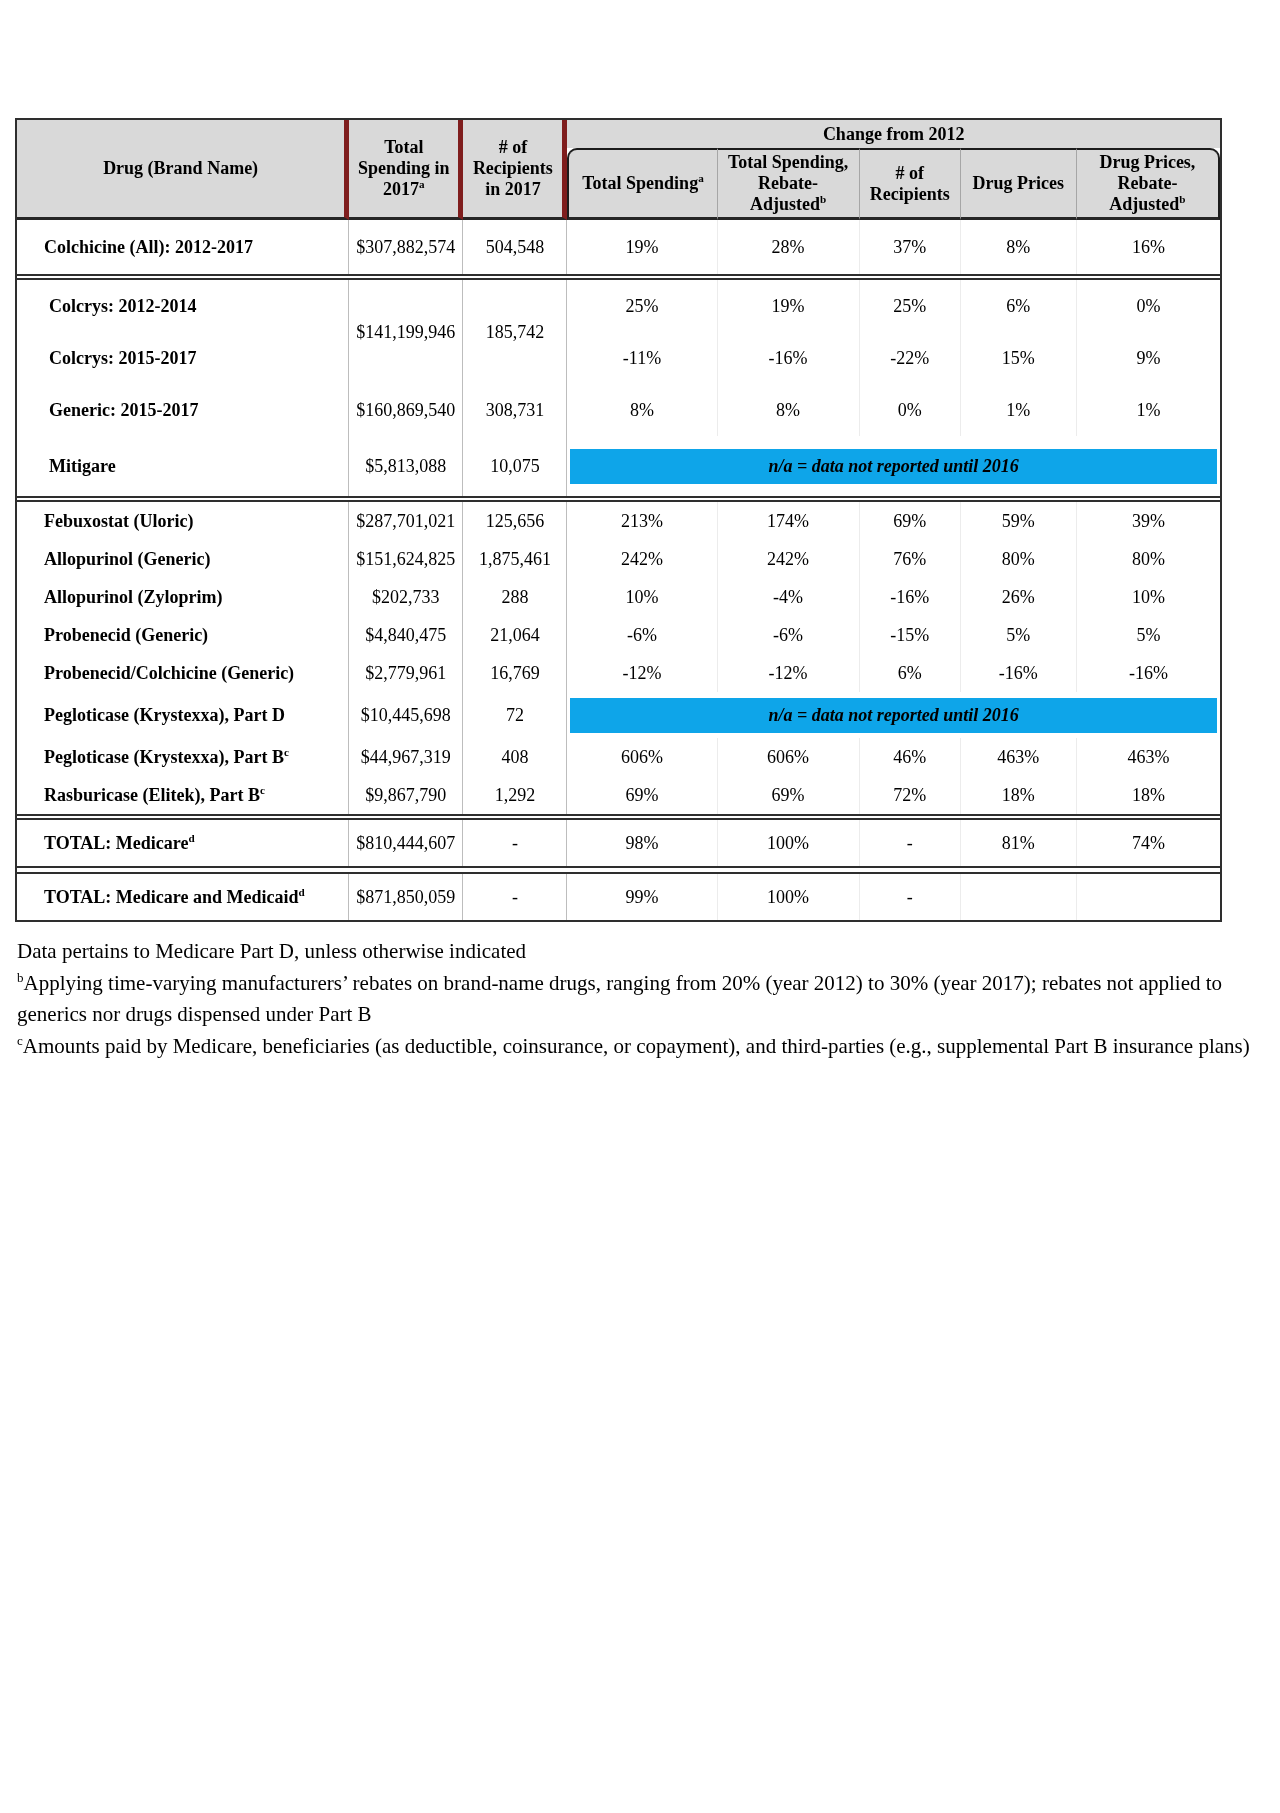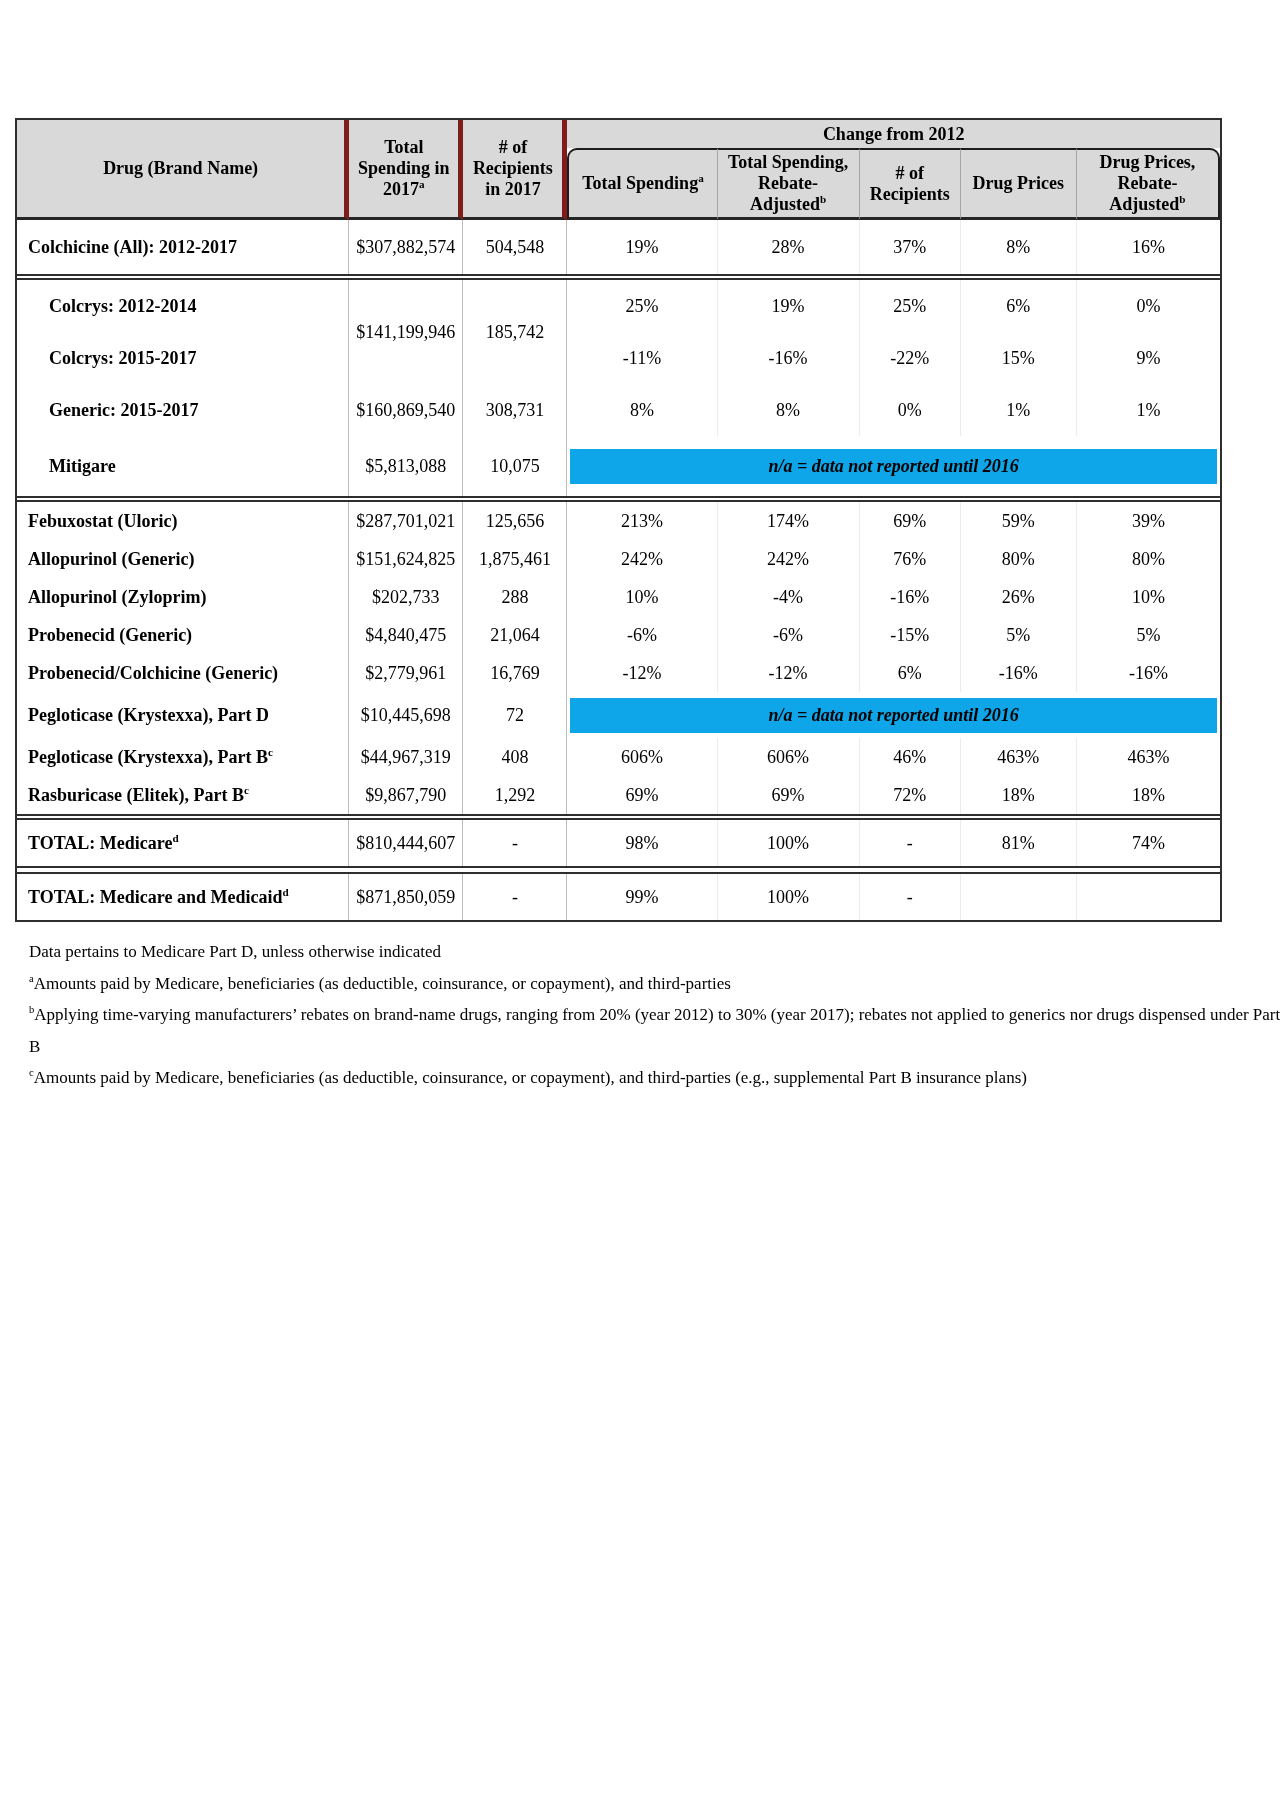--- a/index.html
+++ b/index.html
@@ -17,41 +17,41 @@
         vertical-align:middle;}
   th.grp{height:28px;text-align:center;vertical-align:middle;}
   th.sub{height:72px;text-align:center;vertical-align:middle;
         border-top:2.5px solid #1c1c1c;border-bottom:3px solid #262626;
         border-right:1px solid #a6a6a6;padding:0 4px;box-sizing:border-box;}
   th.sub.first{border-left:2.5px solid #1c1c1c;border-top-left-radius:10px;}
   th.sub.last{border-right:2.5px solid #1c1c1c;border-top-right-radius:10px;}
 
   
   td{vertical-align:middle;text-align:center;height:38px;}
-  td.drug{text-align:left;padding-left:11px;font-weight:bold;border-right:1px solid #bdbdbd;}
+  td.drug{text-align:left;padding-left:27px;font-weight:bold;border-right:1px solid #bdbdbd;}
   td.drug.indent{padding-left:32px;}
   td.money,td.recip{border-right:1px solid #bdbdbd;}
   td.pct{border-right:1px solid #ececec;}
   td.pct.lastc{border-right:none;}
   tr.first-row td{height:54px;}
   tr.tall td{height:52px;}
   tr.total td{height:46px;}
   td.nacell{border-right:none;padding:4px 3px;}
   .naband{background:#0ea5e9;font-style:italic;text-align:center;padding:7px 0;font-weight:bold;}
 
   
   tr.sep td{height:2px;padding:0;background:#fff;
         border-top:2.5px solid #2e2e2e;border-bottom:2.5px solid #2e2e2e;}
   tr.sep.wide td{height:4px;}
 
   sup{font-size:62%;vertical-align:super;line-height:0;}
 
   
-  .footnotes{position:absolute;left:29px;top:936px;width:1252px;
-        font-size:17px;line-height:31.5px;}
+  .footnotes{position:absolute;left:17px;top:936px;width:1252px;
+        font-size:21px;line-height:31.5px;}
   .fn{white-space:normal;}
 </style>
 </head>
 <body>
 
 <div class="page">
 
   <div class="table-wrap">
     <table>
       <colgroup>
@@ -253,18 +253,17 @@
         <td class="pct"></td>
         <td class="pct lastc"></td>
       </tr>
 
     </tbody>
       </table>
   </div>
 
   <div class="footnotes">
     <div class="fn"><sup></sup><span>Data pertains to Medicare Part D, unless otherwise indicated</span></div>
-    <div class="fn"><sup>a</sup><span>Amounts paid by Medicare, beneficiaries (as deductible, coinsurance, or copayment), and third-parties</span></div>
     <div class="fn"><sup>b</sup><span>Applying time-varying manufacturers’ rebates on brand-name drugs, ranging from 20% (year 2012) to 30% (year 2017); rebates not applied to generics nor drugs dispensed under Part B</span></div>
     <div class="fn"><sup>c</sup><span>Amounts paid by Medicare, beneficiaries (as deductible, coinsurance, or copayment), and third-parties (e.g., supplemental Part B insurance plans)</span></div>
   </div>
 
 </div>
 
 </body></html>

